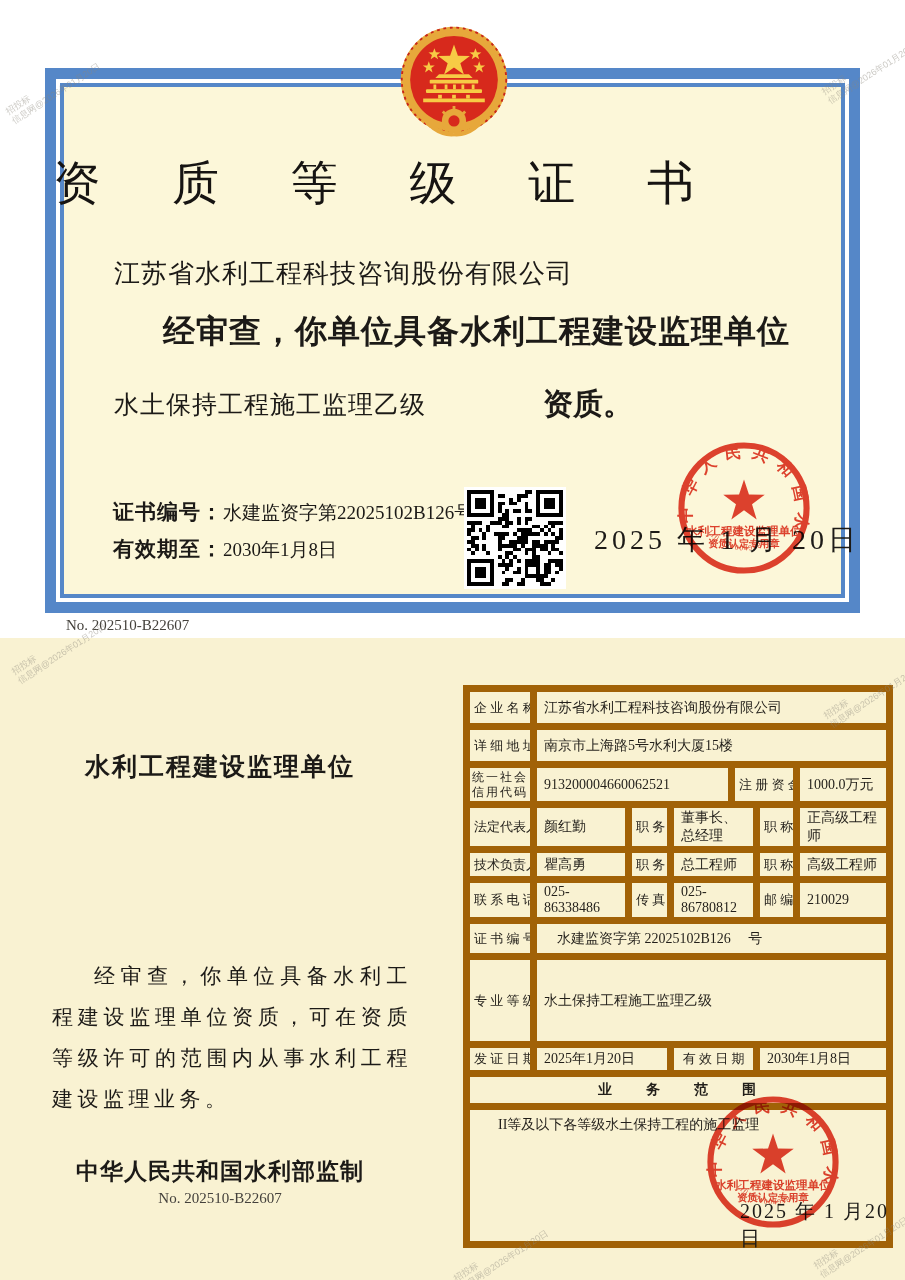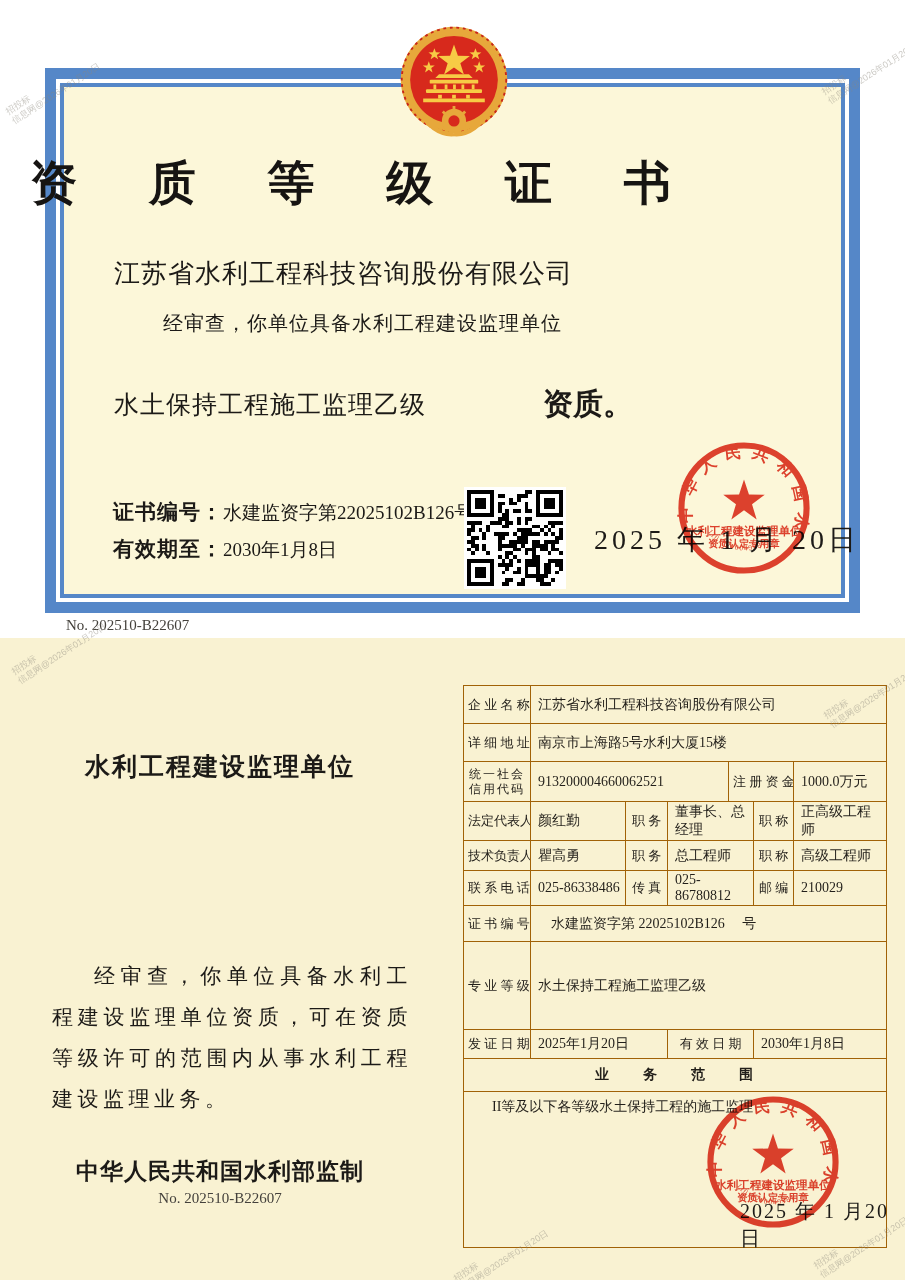--- a/index.html
+++ b/index.html
@@ -20,25 +20,25 @@
   
   .cert-frame-outer {
     position:absolute; left:45px; top:68px; width:815px; height:545px;
     border:11px solid #5587c8; background:#ffffff; padding:4px; z-index:1;
   }
   .cert-frame-inner {
     width:100%; height:100%; border:4px solid #5587c8; background:#fcf7d9;
   }
   .emblem-wrap { position:absolute; left:398px; top:22px; width:112px; height:122px; z-index:5; }
   .cert-title {
-    position:absolute; left:0; top:152px; width:724px; text-align:left; z-index:3;
-    font-size:47px; font-weight:bold; letter-spacing:30px; text-indent:30px; color:#161412;
+    position:absolute; left:0; top:152px; width:724px; text-align:right; z-index:3;
+    font-size:47px; font-weight:normal; letter-spacing:30px; text-indent:30px; color:#161412;
   }
   .cert-company { position:absolute; left:114px; top:256px; font-size:26px; letter-spacing:1px; z-index:3; }
-  .cert-statement { position:absolute; left:163px; top:310px; font-size:20px; font-weight:normal; letter-spacing:1px; z-index:3; }
+  .cert-statement { position:absolute; left:163px; top:310px; font-size:32px; font-weight:bold; letter-spacing:1px; z-index:3; }
   .cert-qualification { position:absolute; left:114px; top:388px; font-size:25px; letter-spacing:1px; z-index:3; }
   .cert-suffix { position:absolute; left:543px; top:384px; font-size:30px; font-weight:bold; z-index:3; }
   .cert-line { position:absolute; left:113px; font-size:19px; z-index:3; }
   .cert-line b { font-size:21px; letter-spacing:1px; }
   .qr-box { position:absolute; left:464px; top:487px; width:102px; height:102px; background:#fff; padding:3px; z-index:3; }
   .qr-box svg { width:100%; height:100%; display:block; }
   .cert-date { position:absolute; left:594px; top:521px; font-size:28px; letter-spacing:4px; z-index:3; }
   .serial-top { position:absolute; left:66px; top:617px; font-size:15px; color:#44413c; z-index:3; }
   .seal { position:absolute; z-index:6; opacity:0.92; mix-blend-mode:multiply; }
   .seal svg { width:100%; height:100%; display:block; }
@@ -60,21 +60,21 @@
   .dup-issuer { position:absolute; left:0px; top:518px; width:440px; text-align:center; font-size:23px; font-weight:bold; letter-spacing:1px; }
   .dup-serial { position:absolute; left:0px; top:552px; width:440px; text-align:center; font-size:15px; color:#44413c; }
   .dup-date { position:absolute; left:740px; top:1198px; font-size:20px; letter-spacing:2px; z-index:3; }
   
   .detail-table {
     position:absolute; left:463px; top:685px; width:423px; height:563px;
     border-collapse:collapse; table-layout:fixed; z-index:2;
     font-family:"Liberation Serif","DejaVu Serif",serif;
   }
   .detail-table td {
-    border:1px solid #a16207; padding:1px 4px; overflow:hidden;
+    border:7px solid #a16207; padding:1px 4px; overflow:hidden;
     font-size:14px; color:#221f1a; vertical-align:middle;
   }
   .detail-table td.lbl { font-size:13px; text-align:center; white-space:nowrap; letter-spacing:0px; }
   .detail-table td.lbl-wrap { font-size:12px; text-align:center; line-height:15px; letter-spacing:2px; padding:1px 2px; }
   .detail-table td.val { text-align:left; padding-left:7px; }
   .scope-hd { text-align:center !important; font-size:17px; font-weight:bold; letter-spacing:2px; }
   .scope-cell { vertical-align:top !important; padding-top:6px !important; font-size:15px; }
   .scope-cell .scope-text { padding-left:24px; }
   .r38{height:38px} .r40{height:40px} .r30{height:30px} .r36{height:36px}
   .r88{height:88px} .r29{height:29px} .r33{height:33px}

